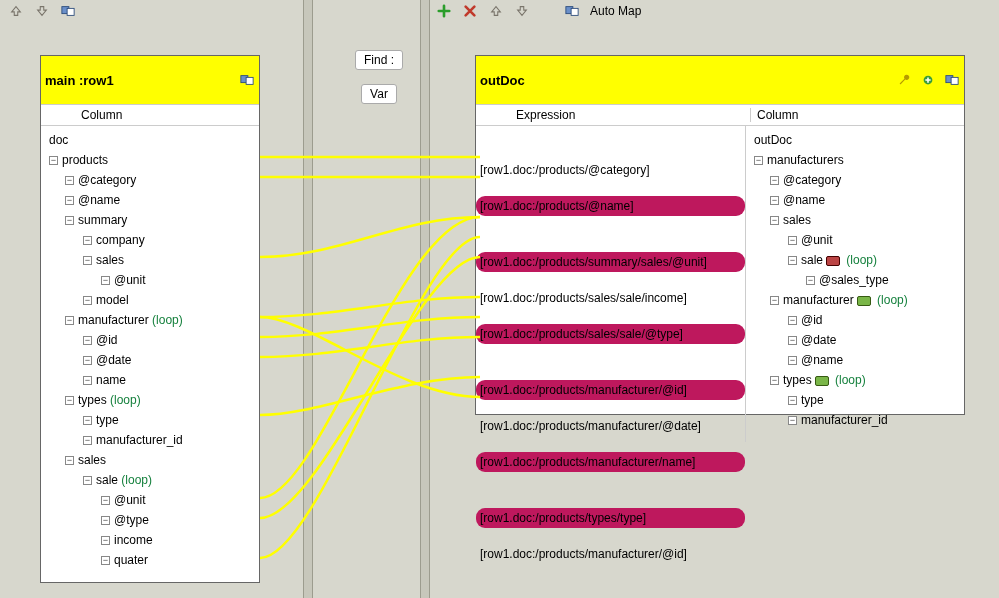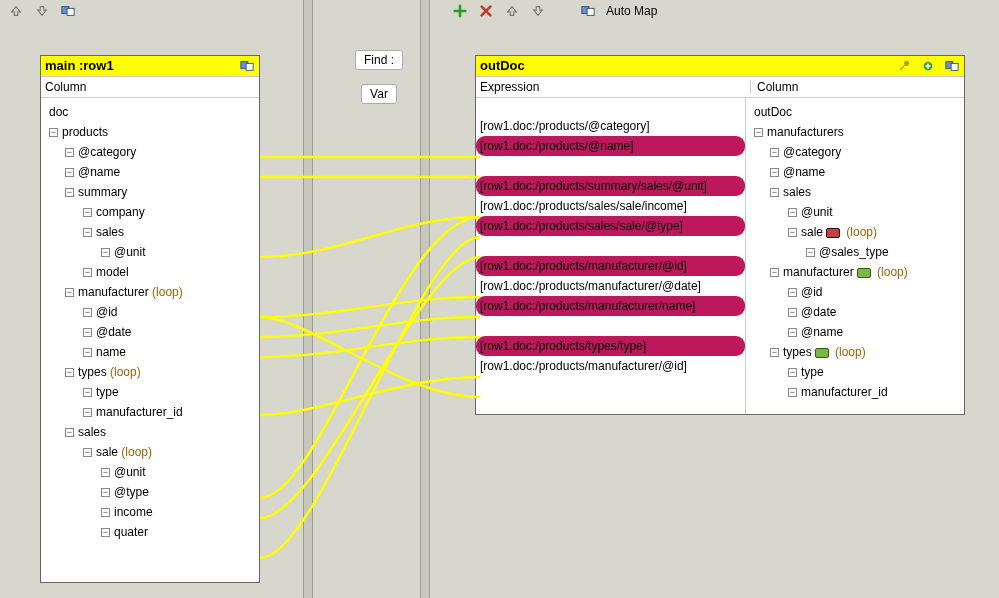--- a/index.html
+++ b/index.html
@@ -27,21 +27,21 @@
     top: 3px; left: 8px;
     display: flex; gap: 10px; align-items: center;
   }
   .toolbar-mid {
     position: absolute;
     top: 3px; left: 355px;
     display: flex; flex-direction: column; gap: 14px; align-items: center; margin-top: 47px;
   }
   .toolbar-right {
     position: absolute;
-    top: 3px; left: 452px;
+    top: 3px; left: 436px;
     display: flex; gap: 10px; align-items: center;
   }
   .btn-chip {
     background: #fff;
     border: 1px solid #aaa;
     border-radius: 3px;
     padding: 2px 8px;
     font-size: 12px;
     cursor: pointer;
   }
@@ -71,34 +71,34 @@
     border: 1px solid #666;
     z-index: 1;
   }
   .panel.left { left: 40px; top: 55px; width: 220px; height: 528px; }
   .panel.right { left: 475px; top: 55px; width: 490px; height: 360px; }
 
   .panel-title {
     background: #ffff00;
     font-weight: bold;
     font-size: 13px;
-    padding: 2px 4px;
+    padding: 16px 4px;
     display: flex;
     justify-content: space-between;
-    align-items: flex-start;
+    align-items: flex-end;
     border-bottom: 1px solid #ccc;
   }
   .panel-title .ticons { display:flex; gap:8px; }
   .panel-subhead {
     font-size: 12px;
     padding: 3px 4px;
     border-bottom: 1px solid #ccc;
     display: flex;
   }
-  .panel-subhead .col { flex:1; }
+  .panel-subhead .col { flex:1;margin-left:36px; }
   .panel-subhead .col+.col { border-left:1px solid #ccc; padding-left:6px; }
 
   .tree {
     padding: 4px 2px 4px 4px;
     font-size: 12px;
     line-height: 20px;
   }
   .node { white-space: nowrap; position: relative; }
   .indent0 { padding-left: 4px; }
   .indent1 { padding-left: 20px; }
@@ -109,21 +109,21 @@
     width:9px; height:9px;
     border:1px solid #888;
     line-height:7px;
     text-align:center;
     font-size:9px;
     margin-right:4px;
     vertical-align:middle;
     background:#fff;
     color:#444;
   }
-  .loop { color: #a16207; }
+  .loop { color: #15803d; }
   .grp {
     display:inline-block;
     width:14px; height:10px;
     background:#b44;
     border:1px solid #400;
     border-radius:2px;
     margin: 0 3px;
     vertical-align: middle;
   }
   .grp.green { background:#7ab648; border-color:#365a12; }
@@ -134,20 +134,21 @@
     flex: 0 0 270px;
     border-right:1px solid #ccc;
     font-size:12px;
     padding-top: 18px;
   }
   .out-col { flex:1; }
   .expr-row {
     padding: 0 4px;
     line-height: 20px;
     white-space: nowrap;
+    margin-top: 16px;
   }
   .expr-row.alt { background:#be185d;border-radius:9px; }
   .spacer8 { height: 20px; }
 </style>
 </head>
 <body>
 
 <svg class="lines">
   <g stroke="#ffff00" stroke-width="2.5" fill="none">
     <path d="M260,157 C360,157 380,157 480,157"></path>

